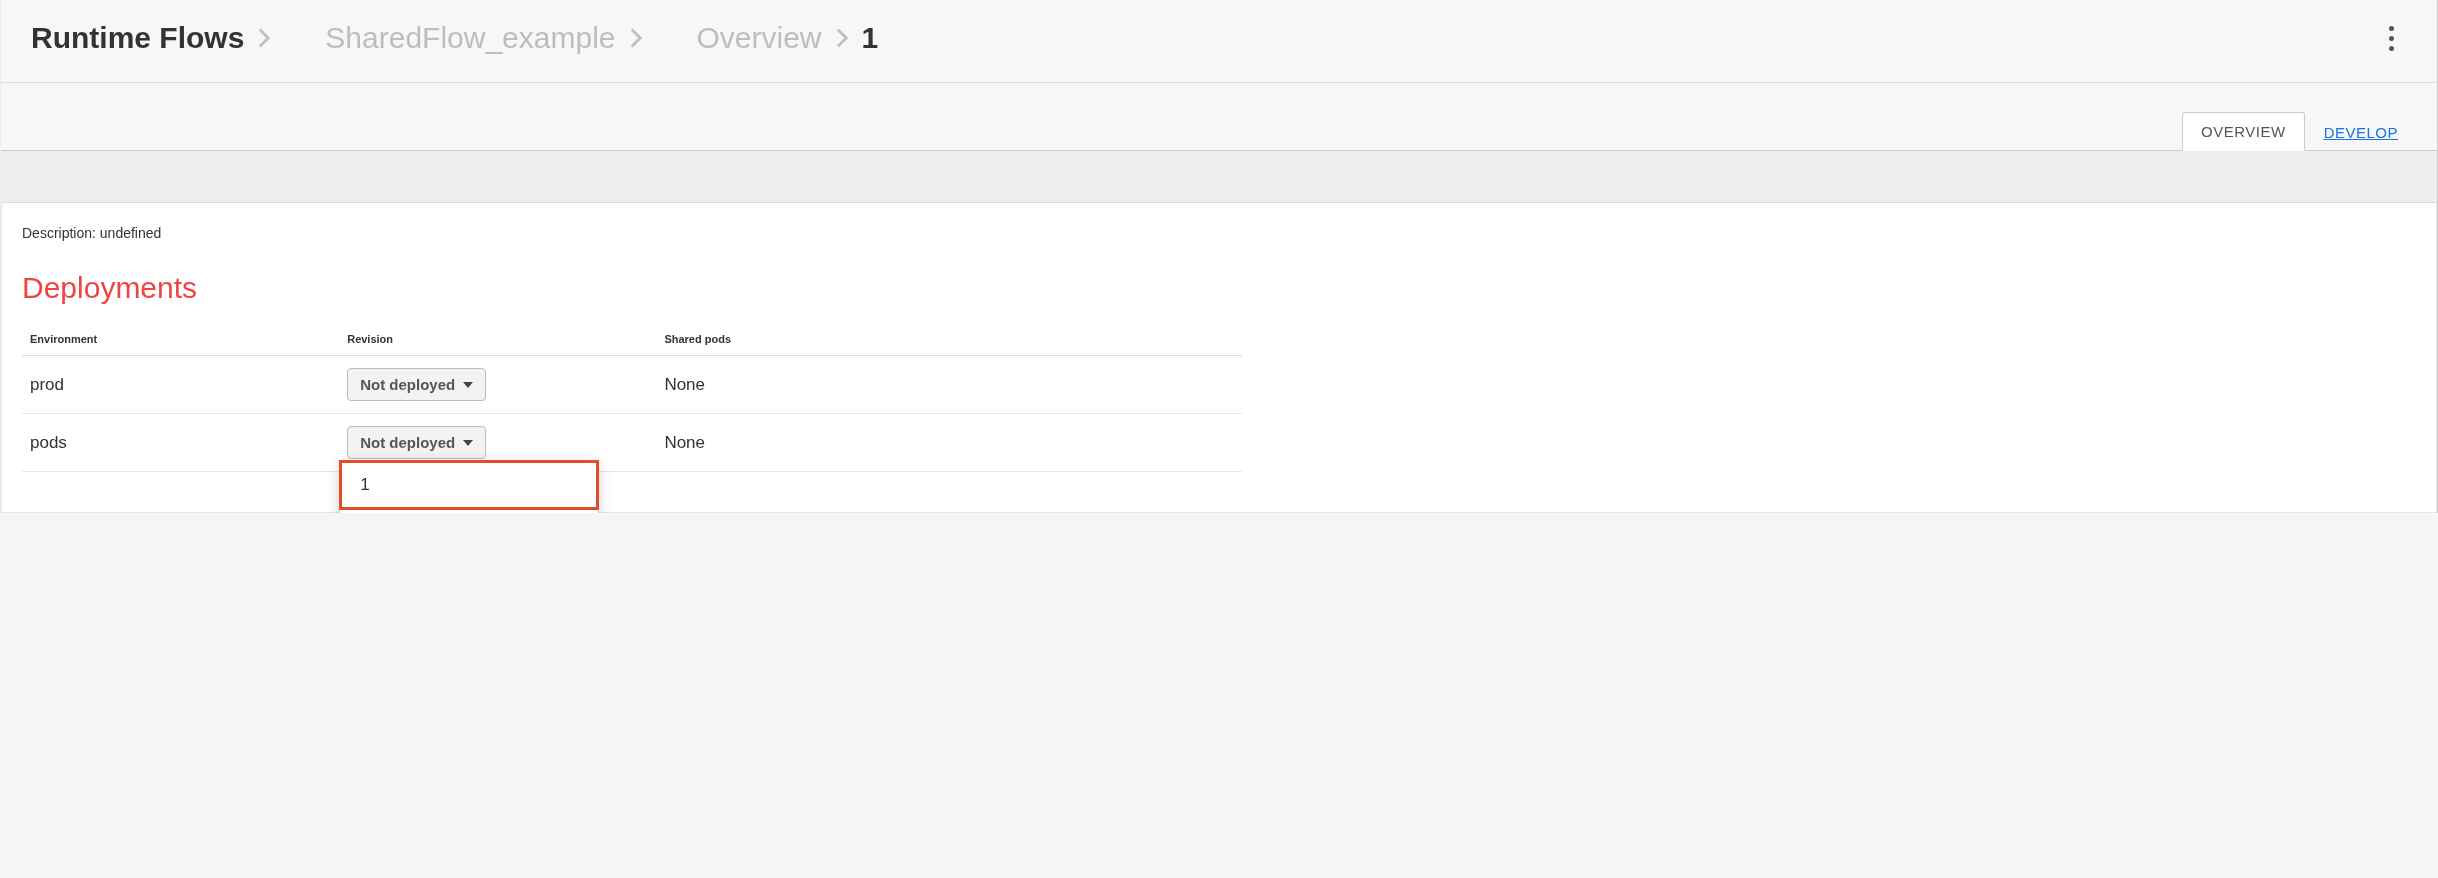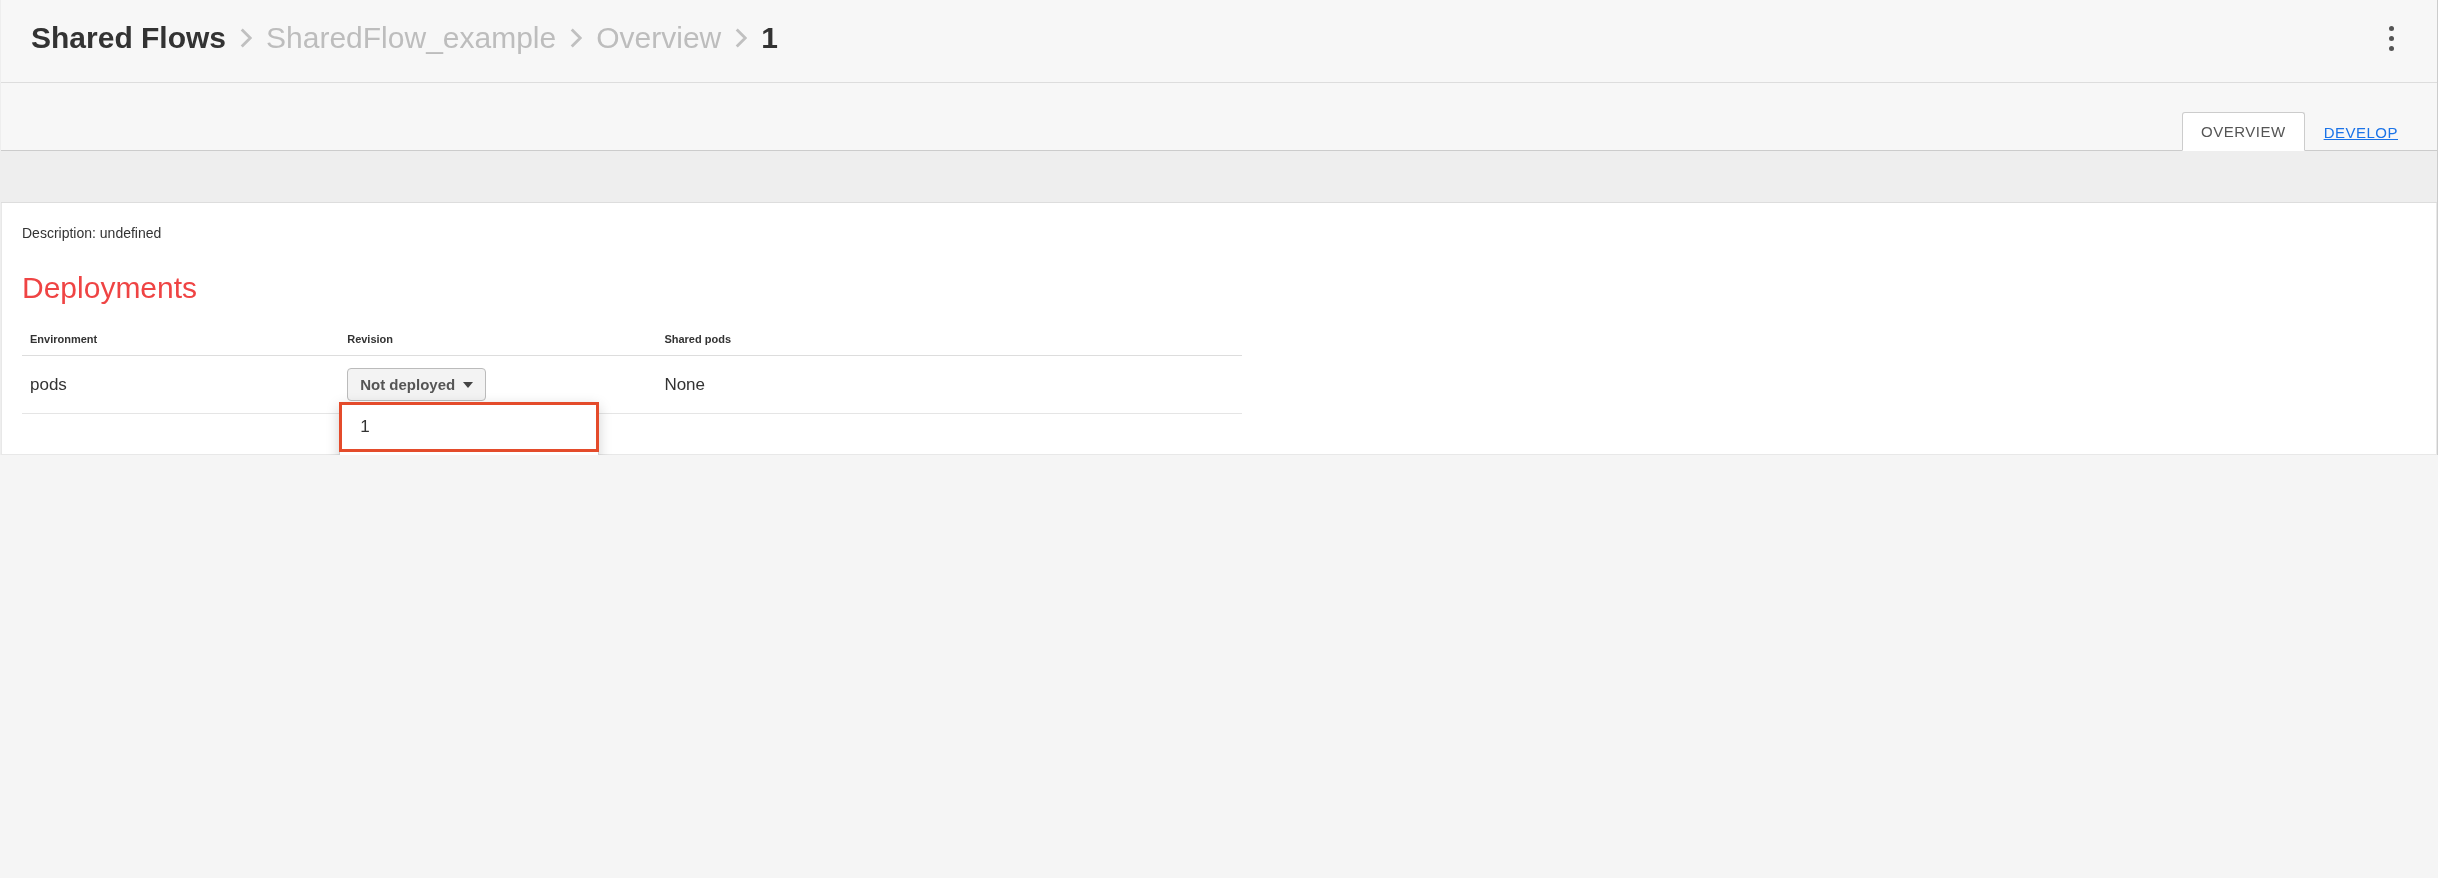--- a/index.html
+++ b/index.html
@@ -23,21 +23,21 @@
     background: #f7f7f7;
   }
   .breadcrumb {
     display: flex;
     align-items: center;
     gap: 14px;
     font-size: 30px;
     font-weight: 500;
   }
   .breadcrumb .root { color: #333; font-weight: 600; }
-  .breadcrumb .link { color: #bdbdbd; font-weight: 500; }
+  .breadcrumb .link { color: #bdbdbd; font-weight: 500; margin-left: 41px; }
   .breadcrumb .current { color: #333; font-weight: 700; }
   .chevron {
     color: #c8c8c8;
     display: inline-flex;
     align-items: center;
   }
   .chevron svg { width: 12px; height: 20px; }
   .kebab {
     width: 32px; height: 40px;
     display: flex; flex-direction: column;
@@ -183,21 +183,21 @@
     border-left: 1px solid #eee;
   }
 </style>
 </head>
 <body>
 
 <div class="page outer-border">
 
   <div class="header">
     <div class="breadcrumb">
-      <span class="root">Shared Flows</span>
+      <span class="root">Runtime Flows</span>
       <span class="chevron">
         <svg viewBox="0 0 8 14">
             <polyline points="1,1 7,7 1,13" fill="none" stroke="#c0c0c0" stroke-width="2"></polyline>
           </svg>
       </span>
       <span class="link">SharedFlow_example</span>
       <span class="chevron">
         <svg viewBox="0 0 8 14">
             <polyline points="1,1 7,7 1,13" fill="none" stroke="#c0c0c0" stroke-width="2"></polyline>
           </svg>
@@ -236,20 +236,30 @@
     <table class="deploy">
       <thead>
         <tr>
           <th class="col-env">Environment</th>
           <th class="col-rev">Revision</th>
           <th class="col-rt">Shared pods</th>
         </tr>
       </thead>
       <tbody>
         <tr>
+          <td>prod</td>
+          <td class="rev-cell">
+            <div class="select-btn">
+              <span>Not deployed</span>
+              <span class="caret"></span>
+            </div>
+          </td>
+          <td>None</td>
+        </tr>
+        <tr>
           <td>pods</td>
           <td class="rev-cell">
             <div class="select-btn">
               <span>Not deployed</span>
               <span class="caret"></span>
             </div>
             
             <div class="dropdown">
               <div class="dropdown-item highlight">1</div>
               <div class="dropdown-item">Undeploy</div>

